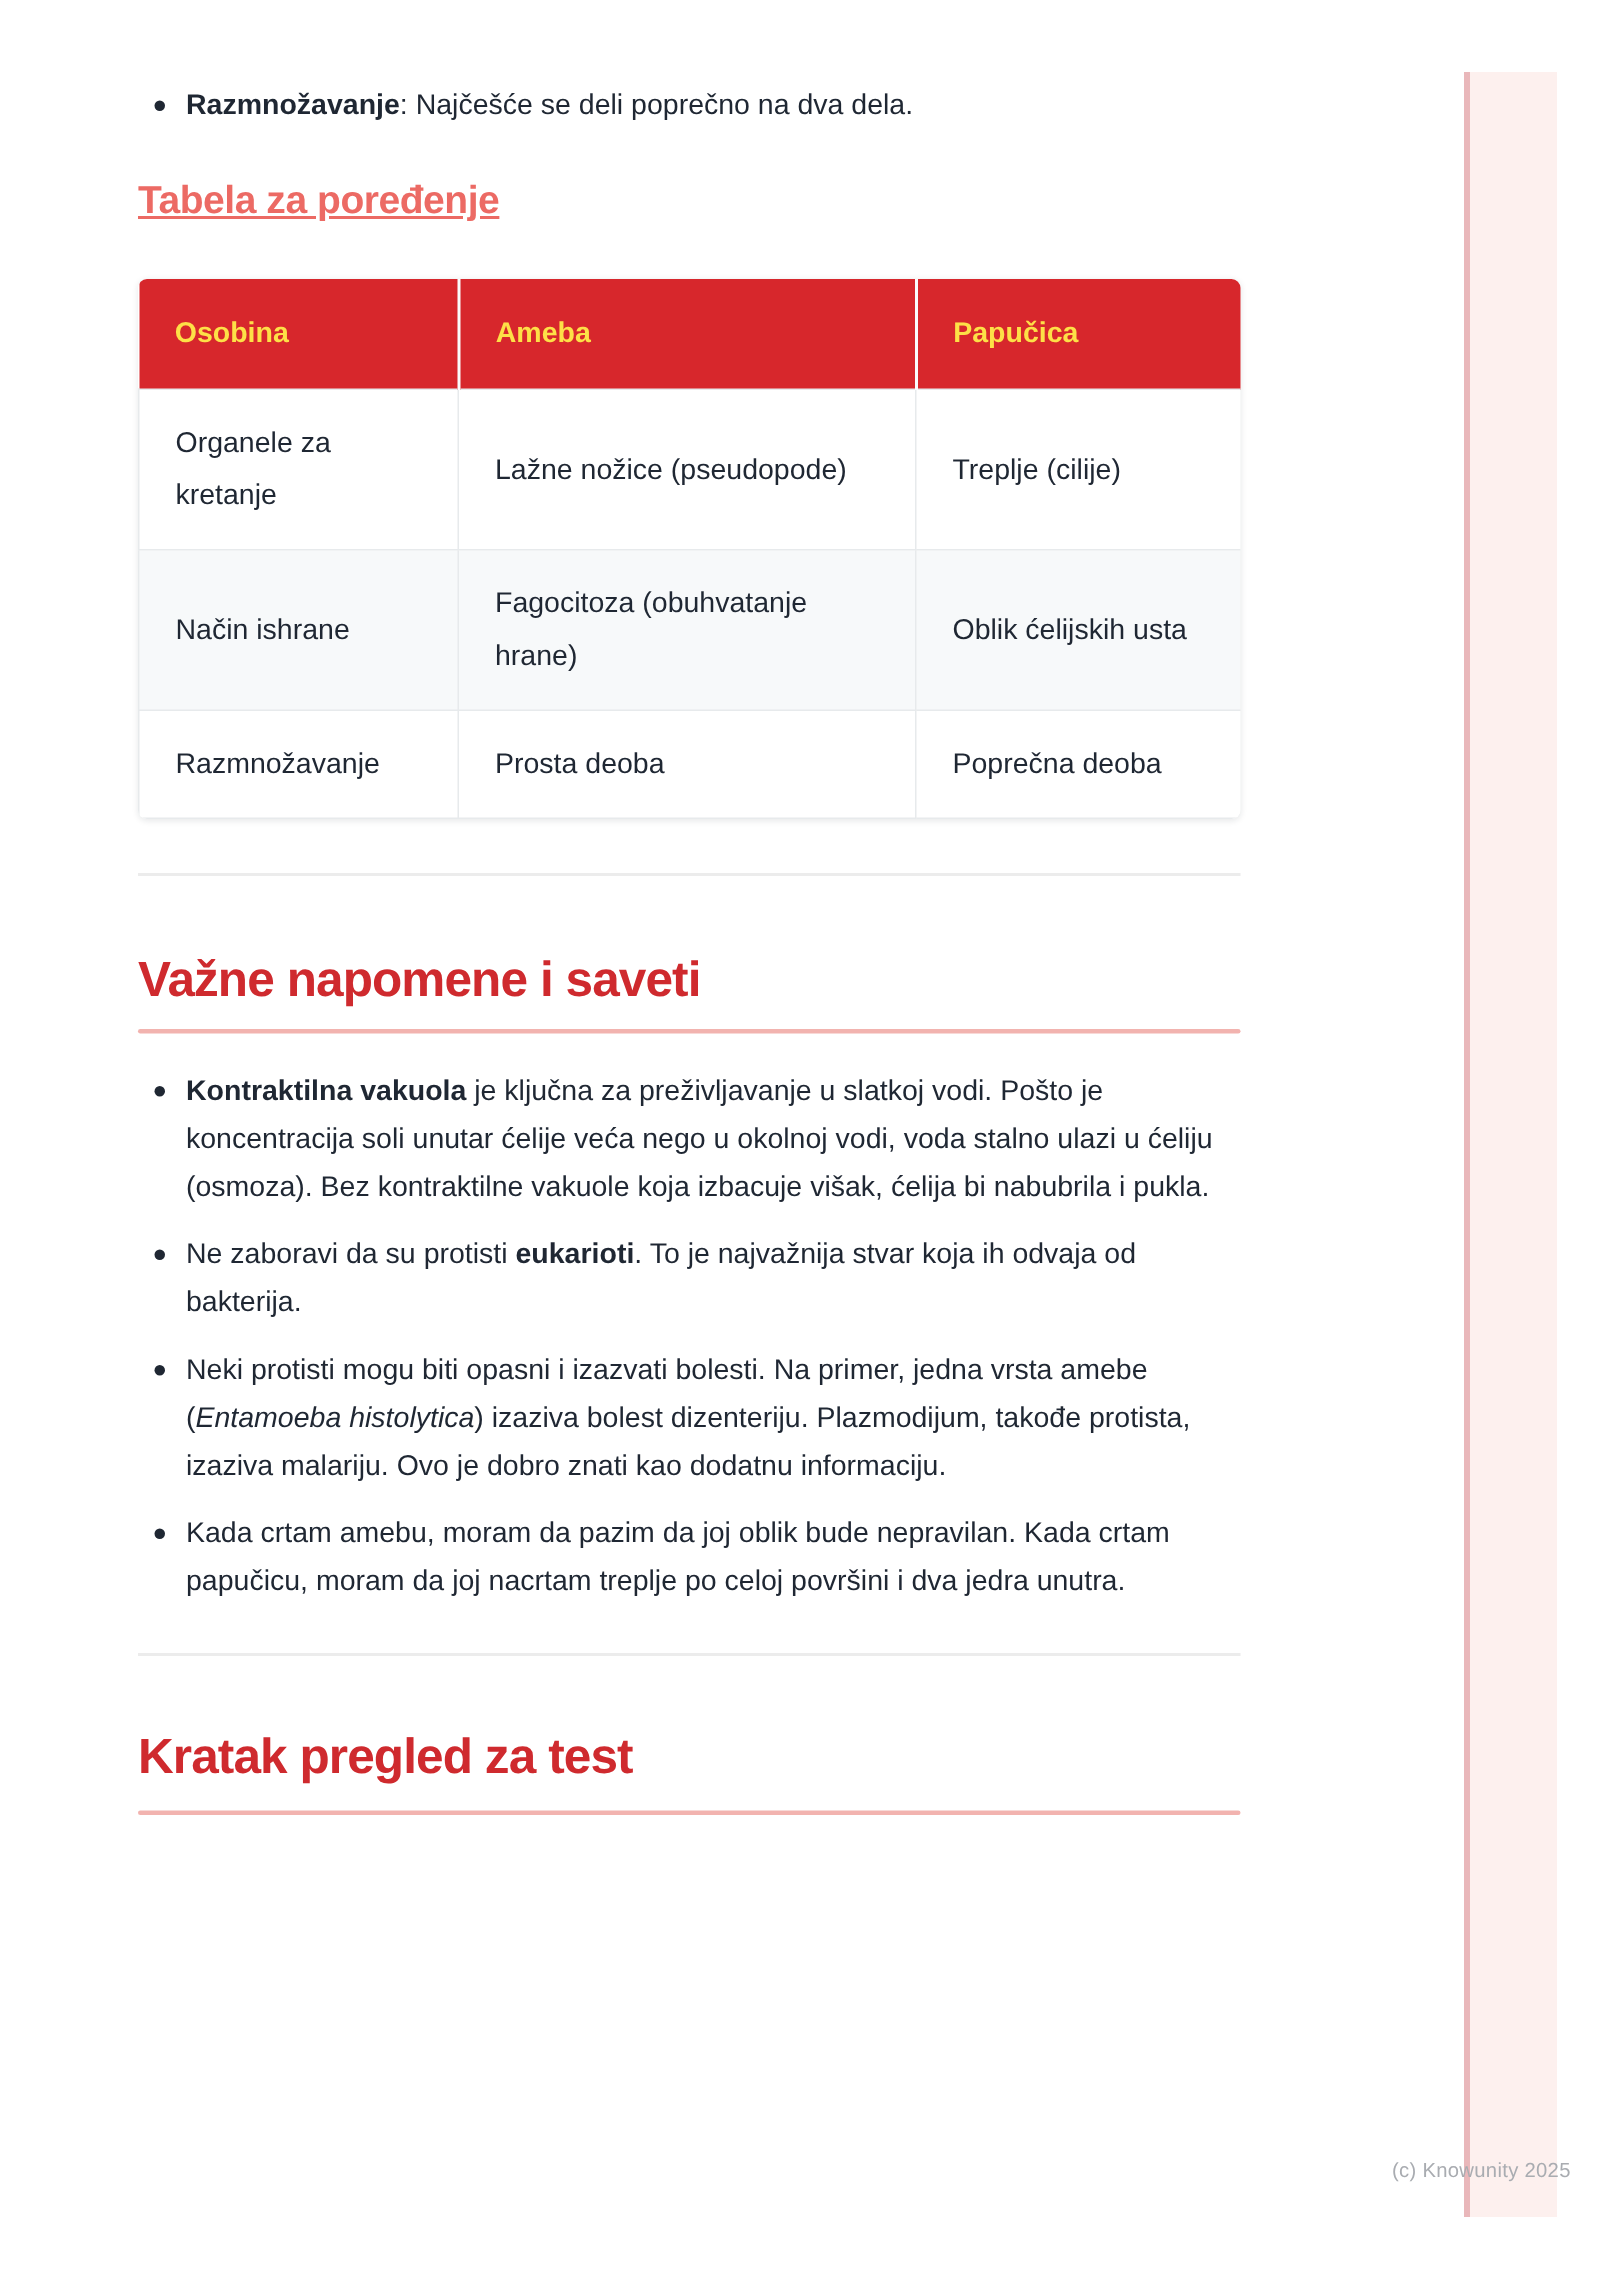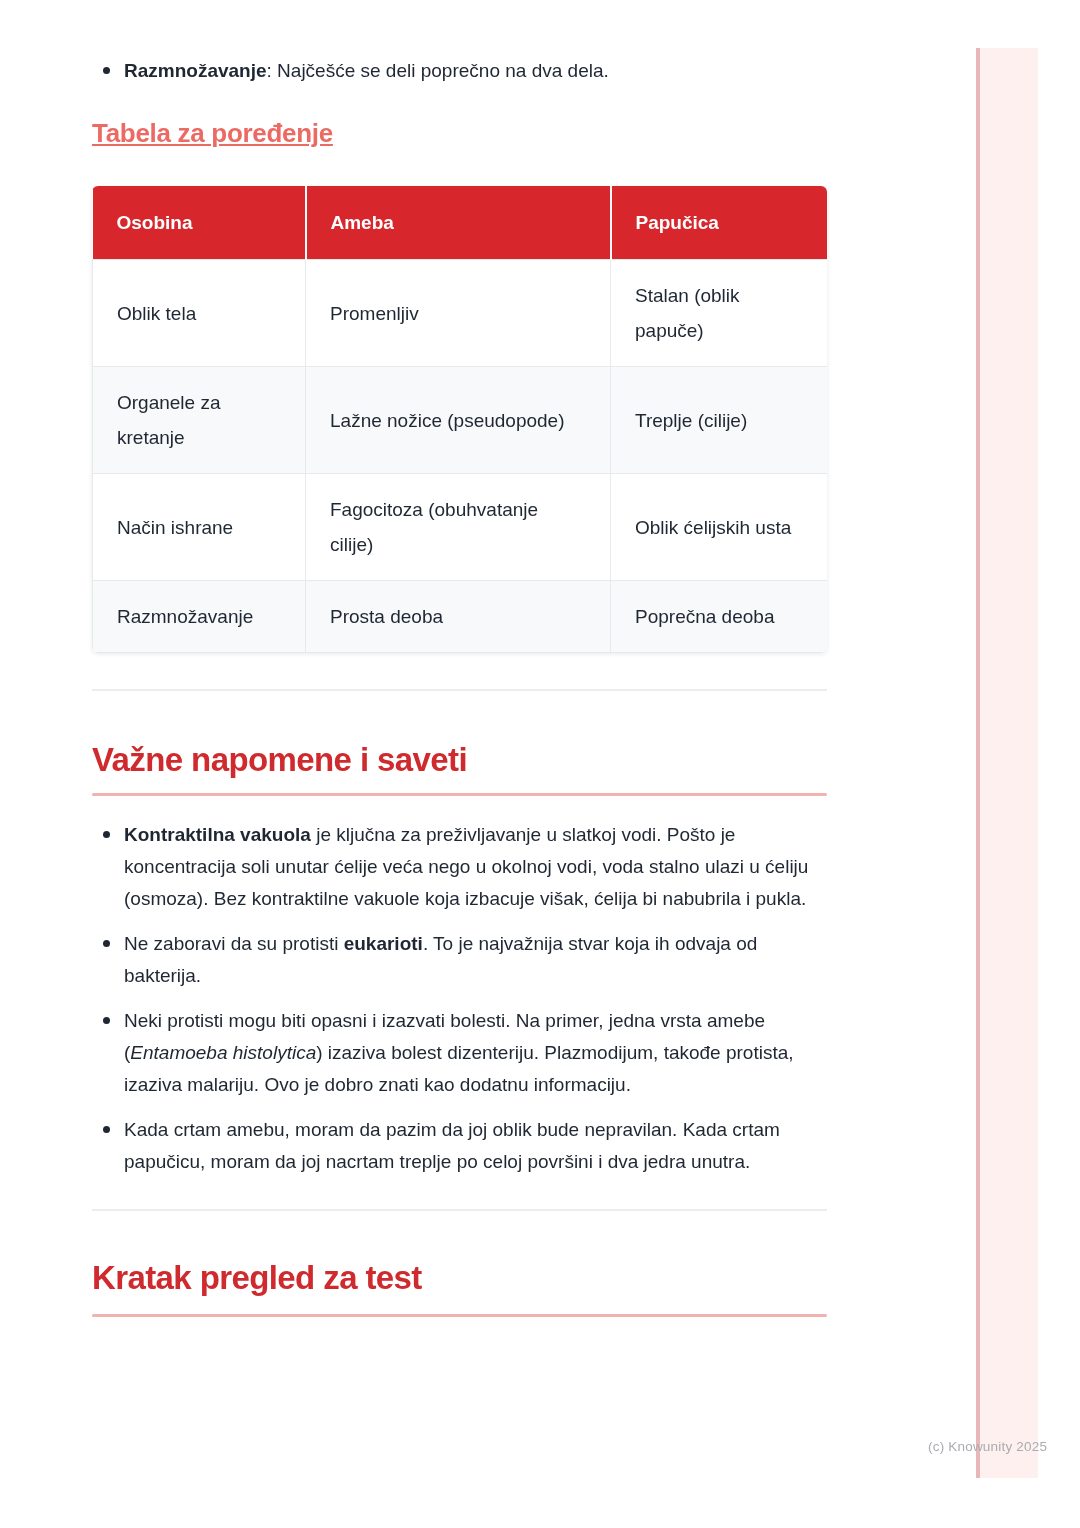--- a/index.html
+++ b/index.html
@@ -64,21 +64,21 @@
   
   .table-wrap{
     margin-top:37px;
     border-radius:6px;
     overflow:hidden;
     box-shadow:0 1px 4px rgba(20,30,40,0.10);
   }
   table{width:100%;border-collapse:collapse;table-layout:fixed;}
   th{
     background:var(--accent-red);
-    color:#ffffff;text-align:left;
+    color:#fde047;text-align:left;
     font-size:19px;font-weight:700;line-height:25px;
     padding:24px;
     border:none;border-right:2px solid #fafbfc;
   }
   th:last-child{border-right:none;}
   td{
     font-size:19px;line-height:35px;
     padding:18px 24px;
     border:1px solid var(--table-border);
     vertical-align:middle;
@@ -160,32 +160,27 @@
         </colgroup>
         <thead>
           <tr id="cmp-head">
               <th>Osobina</th>
               <th>Ameba</th>
               <th>Papučica</th>
             </tr>
         </thead>
         <tbody id="cmp-body">
             <tr>
-              <td>Oblik tela</td>
-              <td>Promenljiv</td>
-              <td>Stalan (oblik papuče)</td>
-            </tr>
-            <tr>
               <td>Organele za kretanje</td>
               <td>Lažne nožice (pseudopode)</td>
               <td>Treplje (cilije)</td>
             </tr>
             <tr>
               <td>Način ishrane</td>
-              <td>Fagocitoza (obuhvatanje cilije)</td>
+              <td>Fagocitoza (obuhvatanje hrane)</td>
               <td>Oblik ćelijskih usta</td>
             </tr>
             <tr>
               <td>Razmnožavanje</td>
               <td>Prosta deoba</td>
               <td>Poprečna deoba</td>
             </tr>
           </tbody>
       </table>
     </div>

